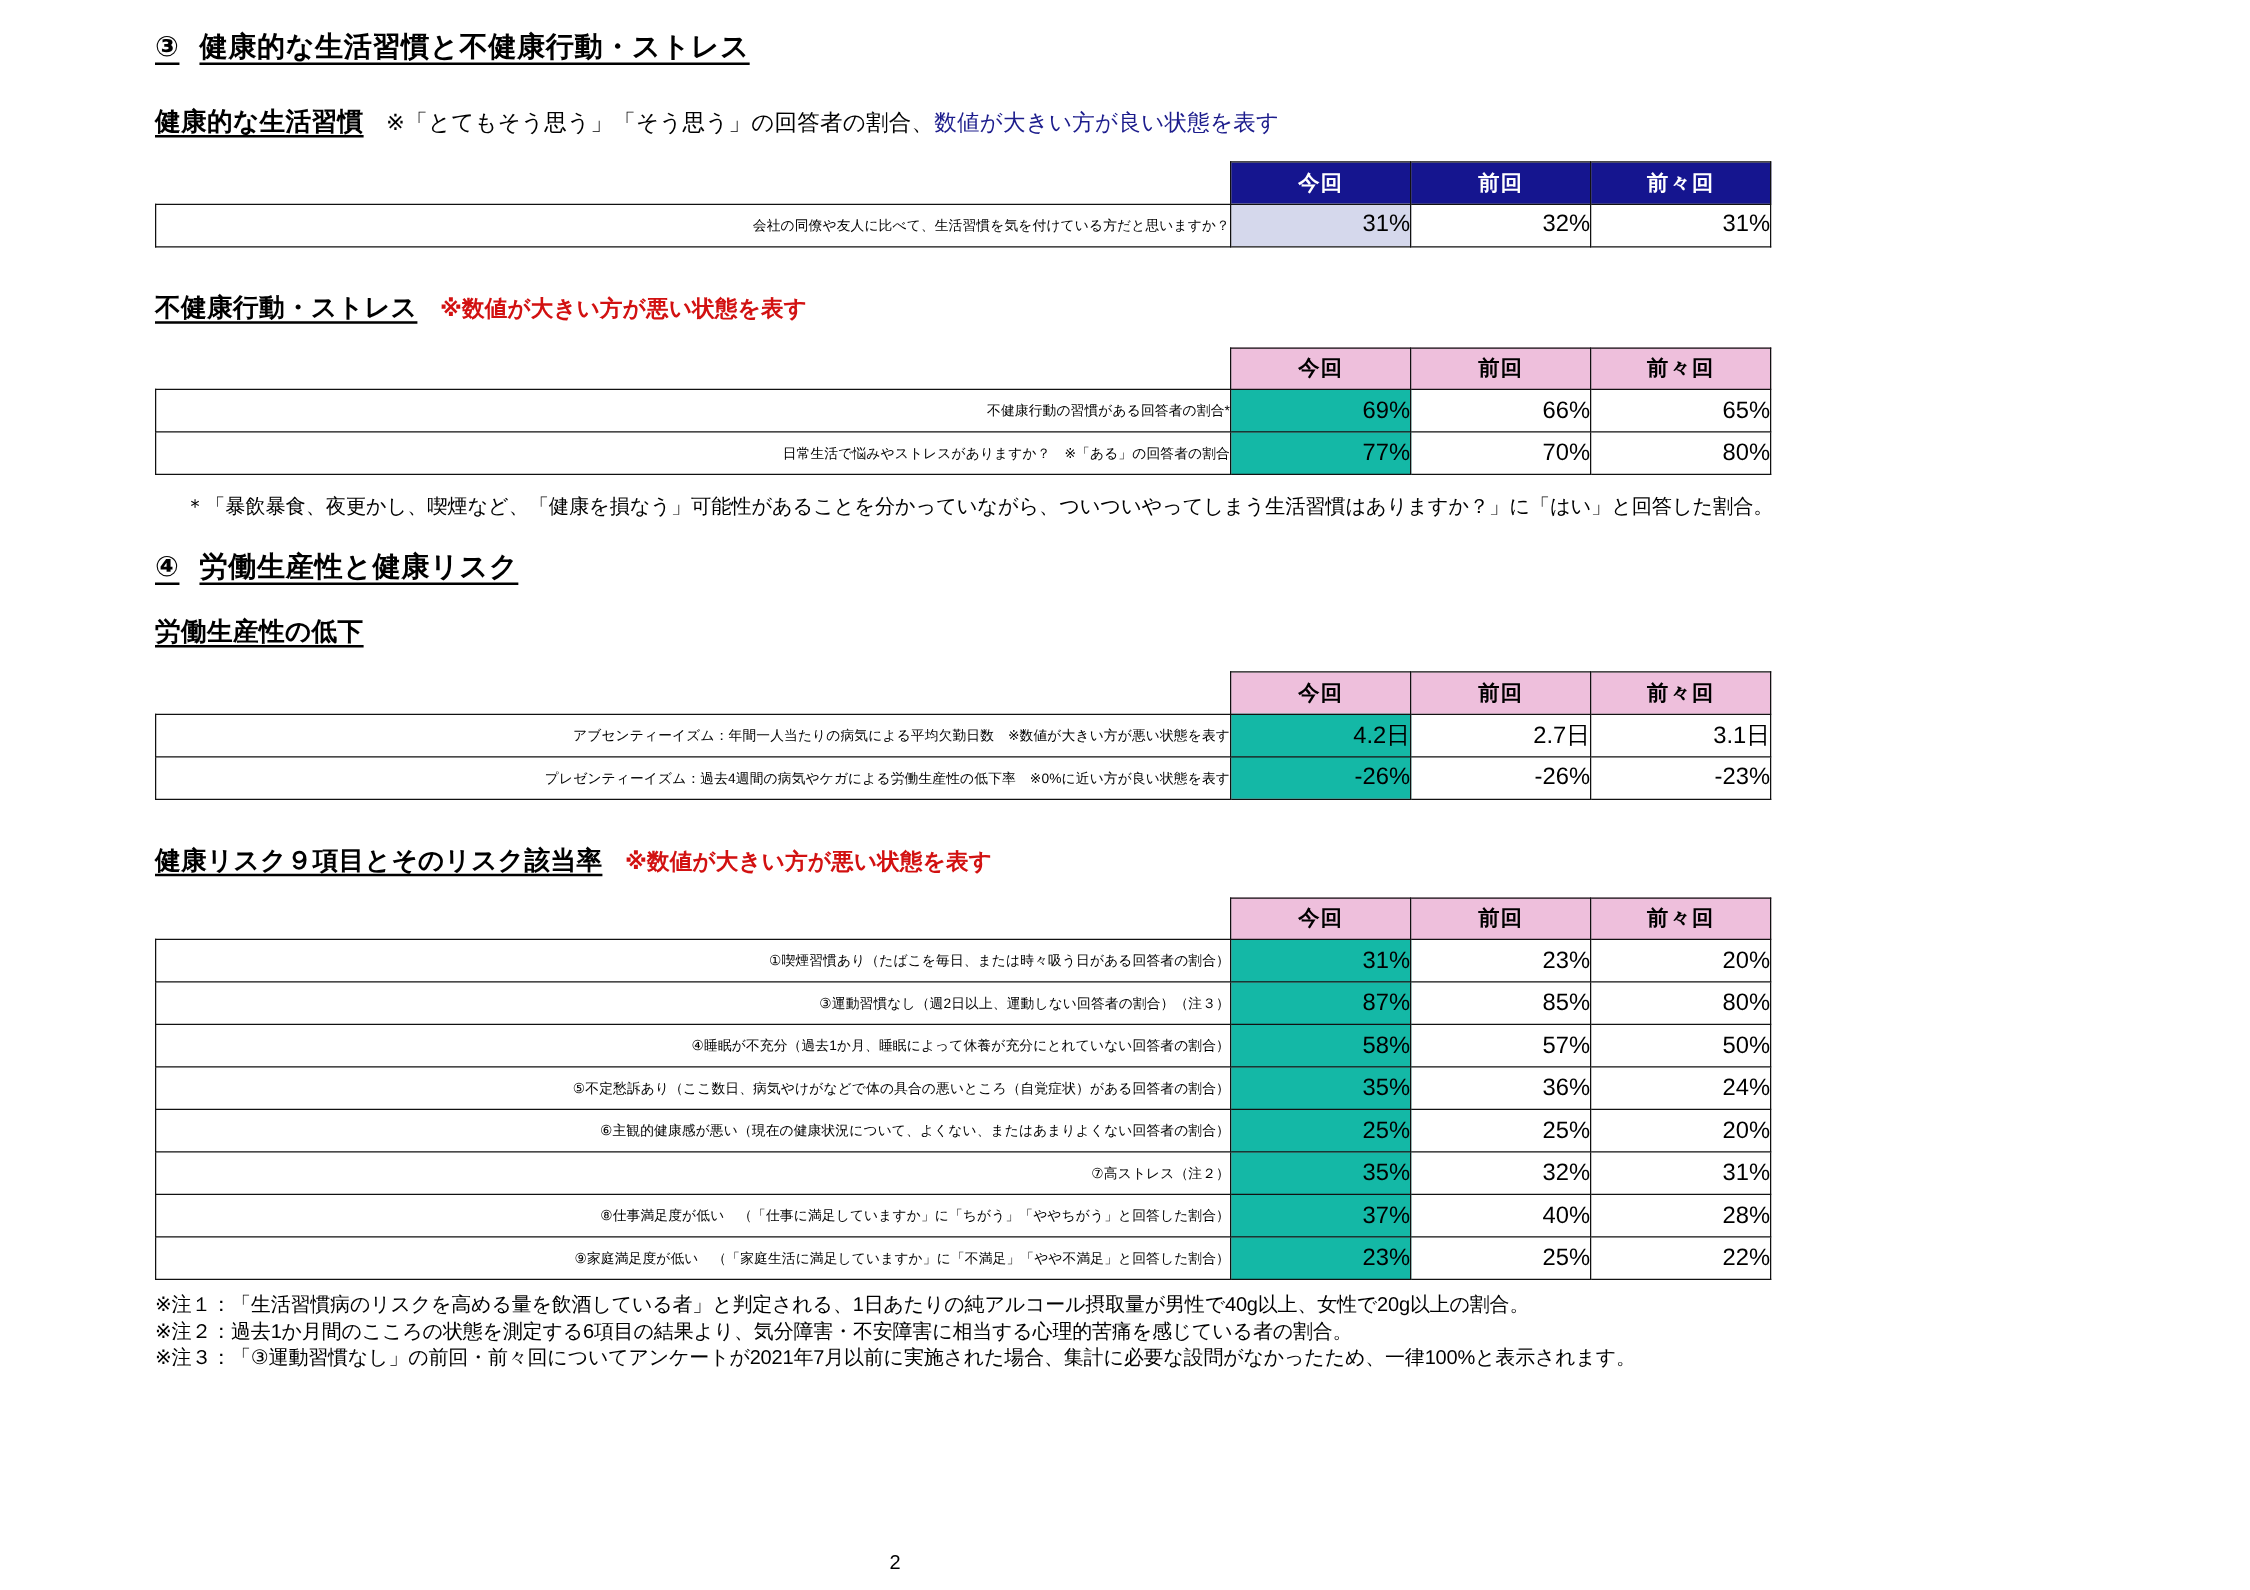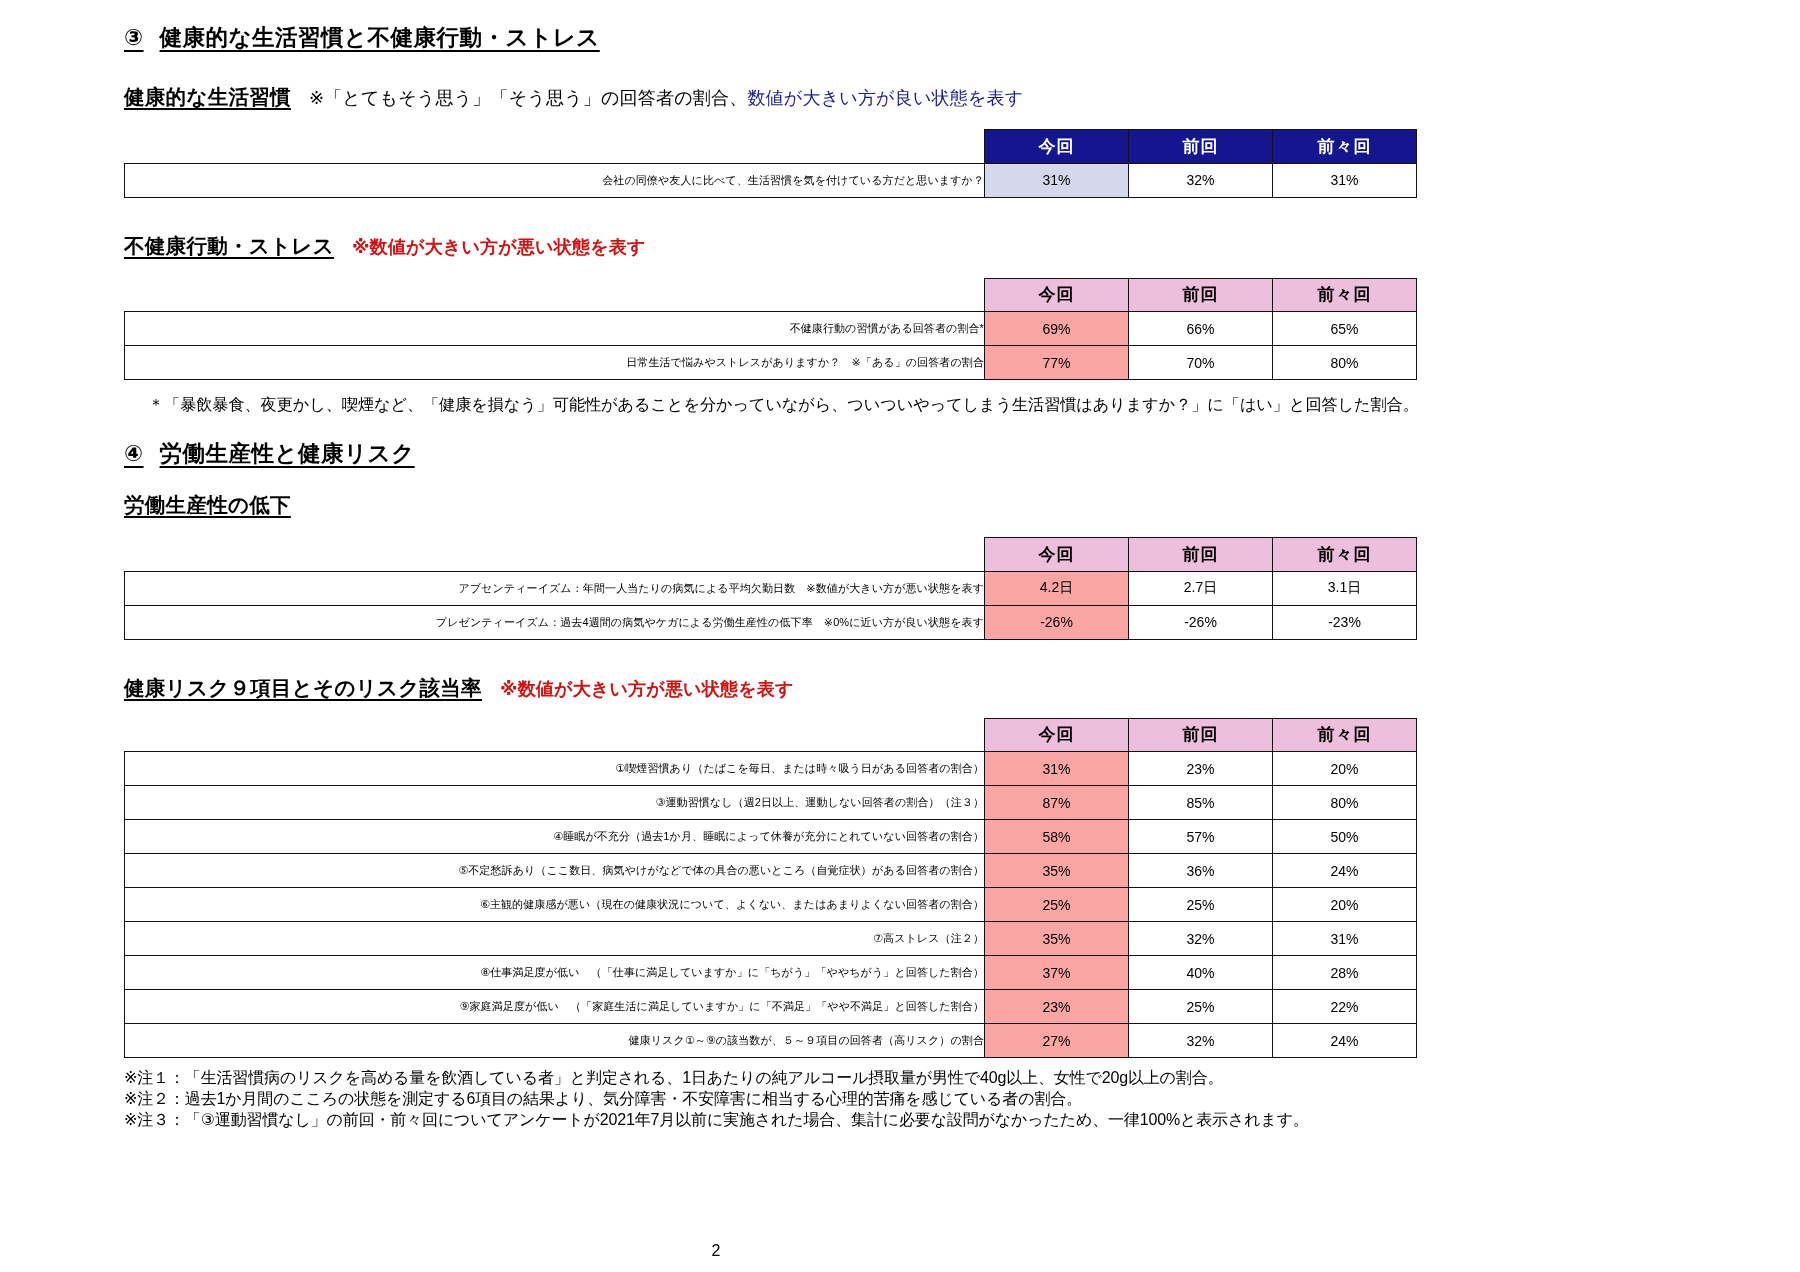--- a/index.html
+++ b/index.html
@@ -86,37 +86,37 @@
   }
   td.label {
     text-align: right;
     padding-left: 9px;
     letter-spacing: 0.1px;
     font-size: 11px;
     white-space: nowrap;
     margin-top: 28px;
   }
   td.val {
-    text-align: center;
-    font-size: 14px;
+    text-align: right;
+    font-size: 19px;
   }
 
   
   tr.hdr td.spacer {
     border: none;
     background: transparent;
   }
 
   
   .navy th { background: #15158f; color: #ffffff; border-color: #111111; }
   .navy td.hi { background: #d5d8ec; }
 
   
   .pink th { background: #eebfdc; color: #000000; }
-  .pink td.hi { background: #fca5a5; }
+  .pink td.hi { background: #14b8a6; }
 
   
   .fn {
     font-size: 16.2px;
     letter-spacing: -0.1px;
     white-space: nowrap;
     margin-left: 24px;
   }
   .fn-small {
     font-size: 16px;
@@ -334,26 +334,20 @@
           <td class="val hi">37%</td>
           <td class="val">40%</td>
           <td class="val">28%</td>
         </tr>
         <tr>
           <td class="label">⑨家庭満足度が低い　（「家庭生活に満足していますか」に「不満足」「やや不満足」と回答した割合）</td>
           <td class="val hi">23%</td>
           <td class="val">25%</td>
           <td class="val">22%</td>
         </tr>
-        <tr>
-          <td class="label">健康リスク①～⑨の該当数が、５～９項目の回答者（高リスク）の割合</td>
-          <td class="val hi">27%</td>
-          <td class="val">32%</td>
-          <td class="val">24%</td>
-        </tr>
       </tbody>
   </table>
 
   <div class="sp-10"></div>
 
   <div class="fn-small">※注１：「生活習慣病のリスクを高める量を飲酒している者」と判定される、1日あたりの純アルコール摂取量が男性で40g以上、女性で20g以上の割合。</div>
   <div class="fn-small">※注２：過去1か月間のこころの状態を測定する6項目の結果より、気分障害・不安障害に相当する心理的苦痛を感じている者の割合。</div>
   <div class="fn-small">※注３：「③運動習慣なし」の前回・前々回についてアンケートが2021年7月以前に実施された場合、集計に必要な設問がなかったため、一律100%と表示されます。</div>
 
   <div class="page-num">2</div>

